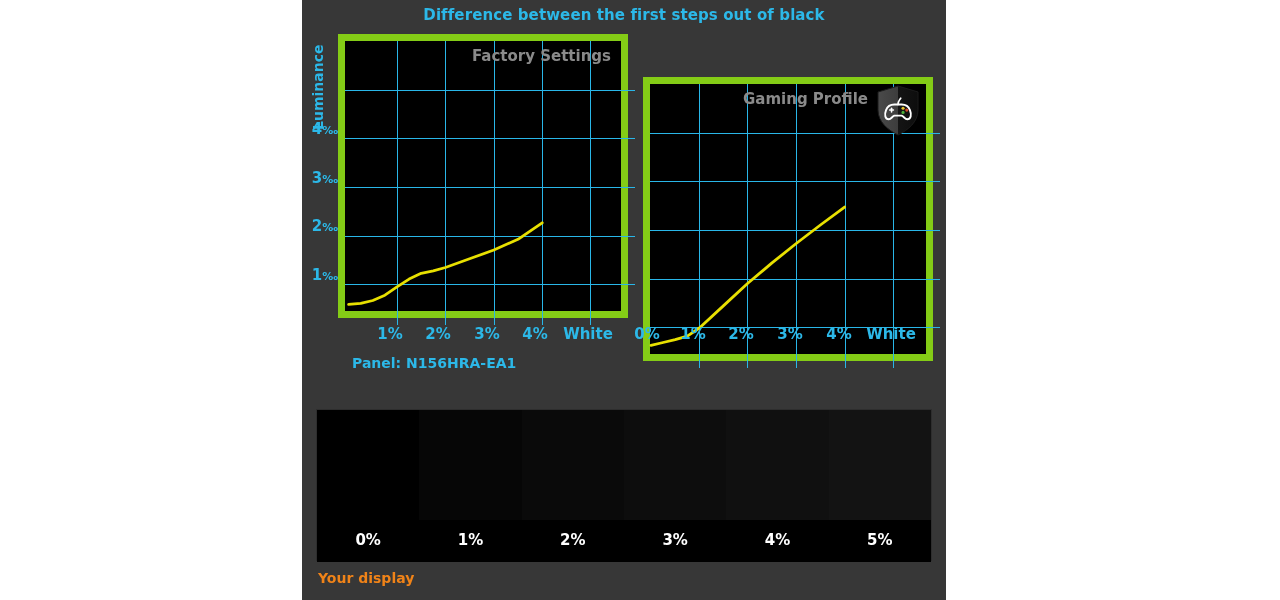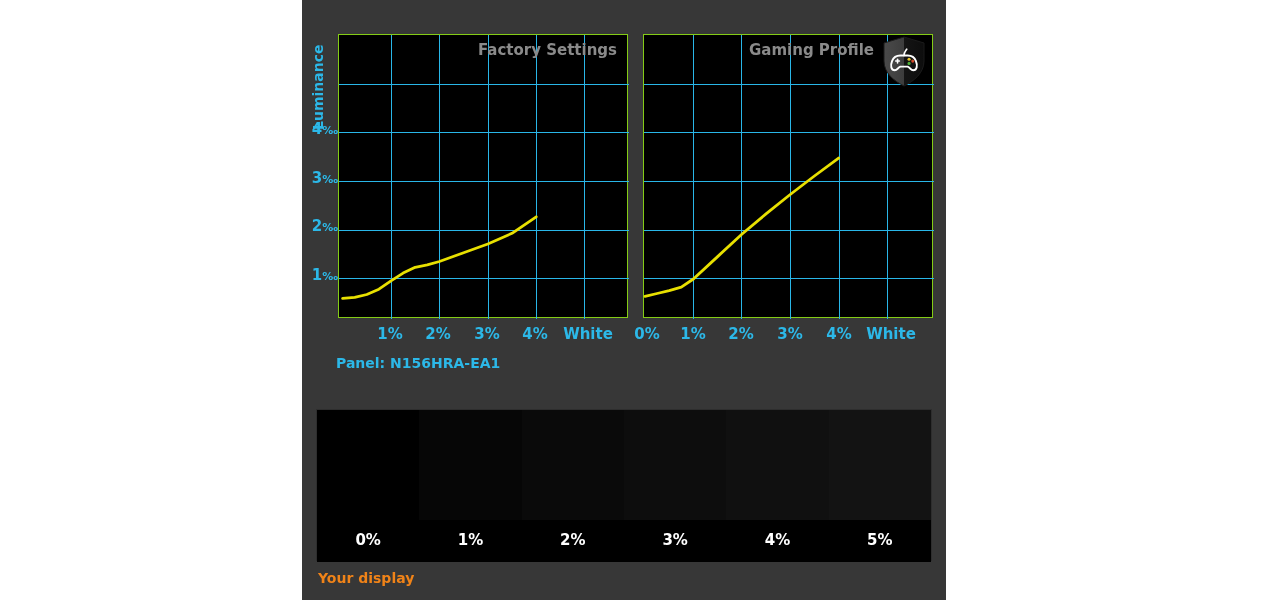--- a/index.html
+++ b/index.html
@@ -81,25 +81,25 @@
     height: 340px;
   }
 
   
   .plot {
     position: absolute;
     top: 34px;
     height: 284px;
     background: #000000;
     box-sizing: border-box;
-    border: 1px solid #84cc16;
+    border: 7px solid #84cc16;
     overflow: visible;
   }
   #plot-left  { left: 36px;  width: 290px; }
-  #plot-right { left: 341px; width: 290px; }
+  #plot-right { left: 341px; width: 290px; margin-top: 43px; }
 
   .plot svg { position: absolute; left: -1px; top: -1px; display: block; }
 
   .plot-label {
     position: absolute;
     top: 6px;
     color: #8a8a8a;
     font-size: 15px;
     font-weight: 600;
     white-space: nowrap;
@@ -132,21 +132,21 @@
     right: 1px;
     top: 1px;
     width: 52px;
     height: 53px;
     z-index: 5;
   }
 
   
   #panel-model {
     position: absolute;
-    left: 34px;
+    left: 50px;
     top: 355px;
     color: #2cb8e8;
     font-size: 14px;
     font-weight: bold;
     white-space: nowrap;
   }
 
   
   #strip-wrap {
     position: absolute;
@@ -198,20 +198,21 @@
     text-align: center;
   }
 </style>
 </head>
 <body>
 
 <div id="page">
 
   <div id="panel">
 
+    <div id="chart-title">Difference between the first steps out of black</div>
 
     <div id="y-axis-label">Luminance</div>
 
     <div id="y-ticks">
         <div class="ytick" style="top: 122.35px;"><span>4</span><span class="permille">‰</span></div>
         <div class="ytick" style="top: 170.9px;"><span>3</span><span class="permille">‰</span></div>
         <div class="ytick" style="top: 219.45px;"><span>2</span><span class="permille">‰</span></div>
         <div class="ytick" style="top: 268px;"><span>1</span><span class="permille">‰</span></div>
       </div>
 

